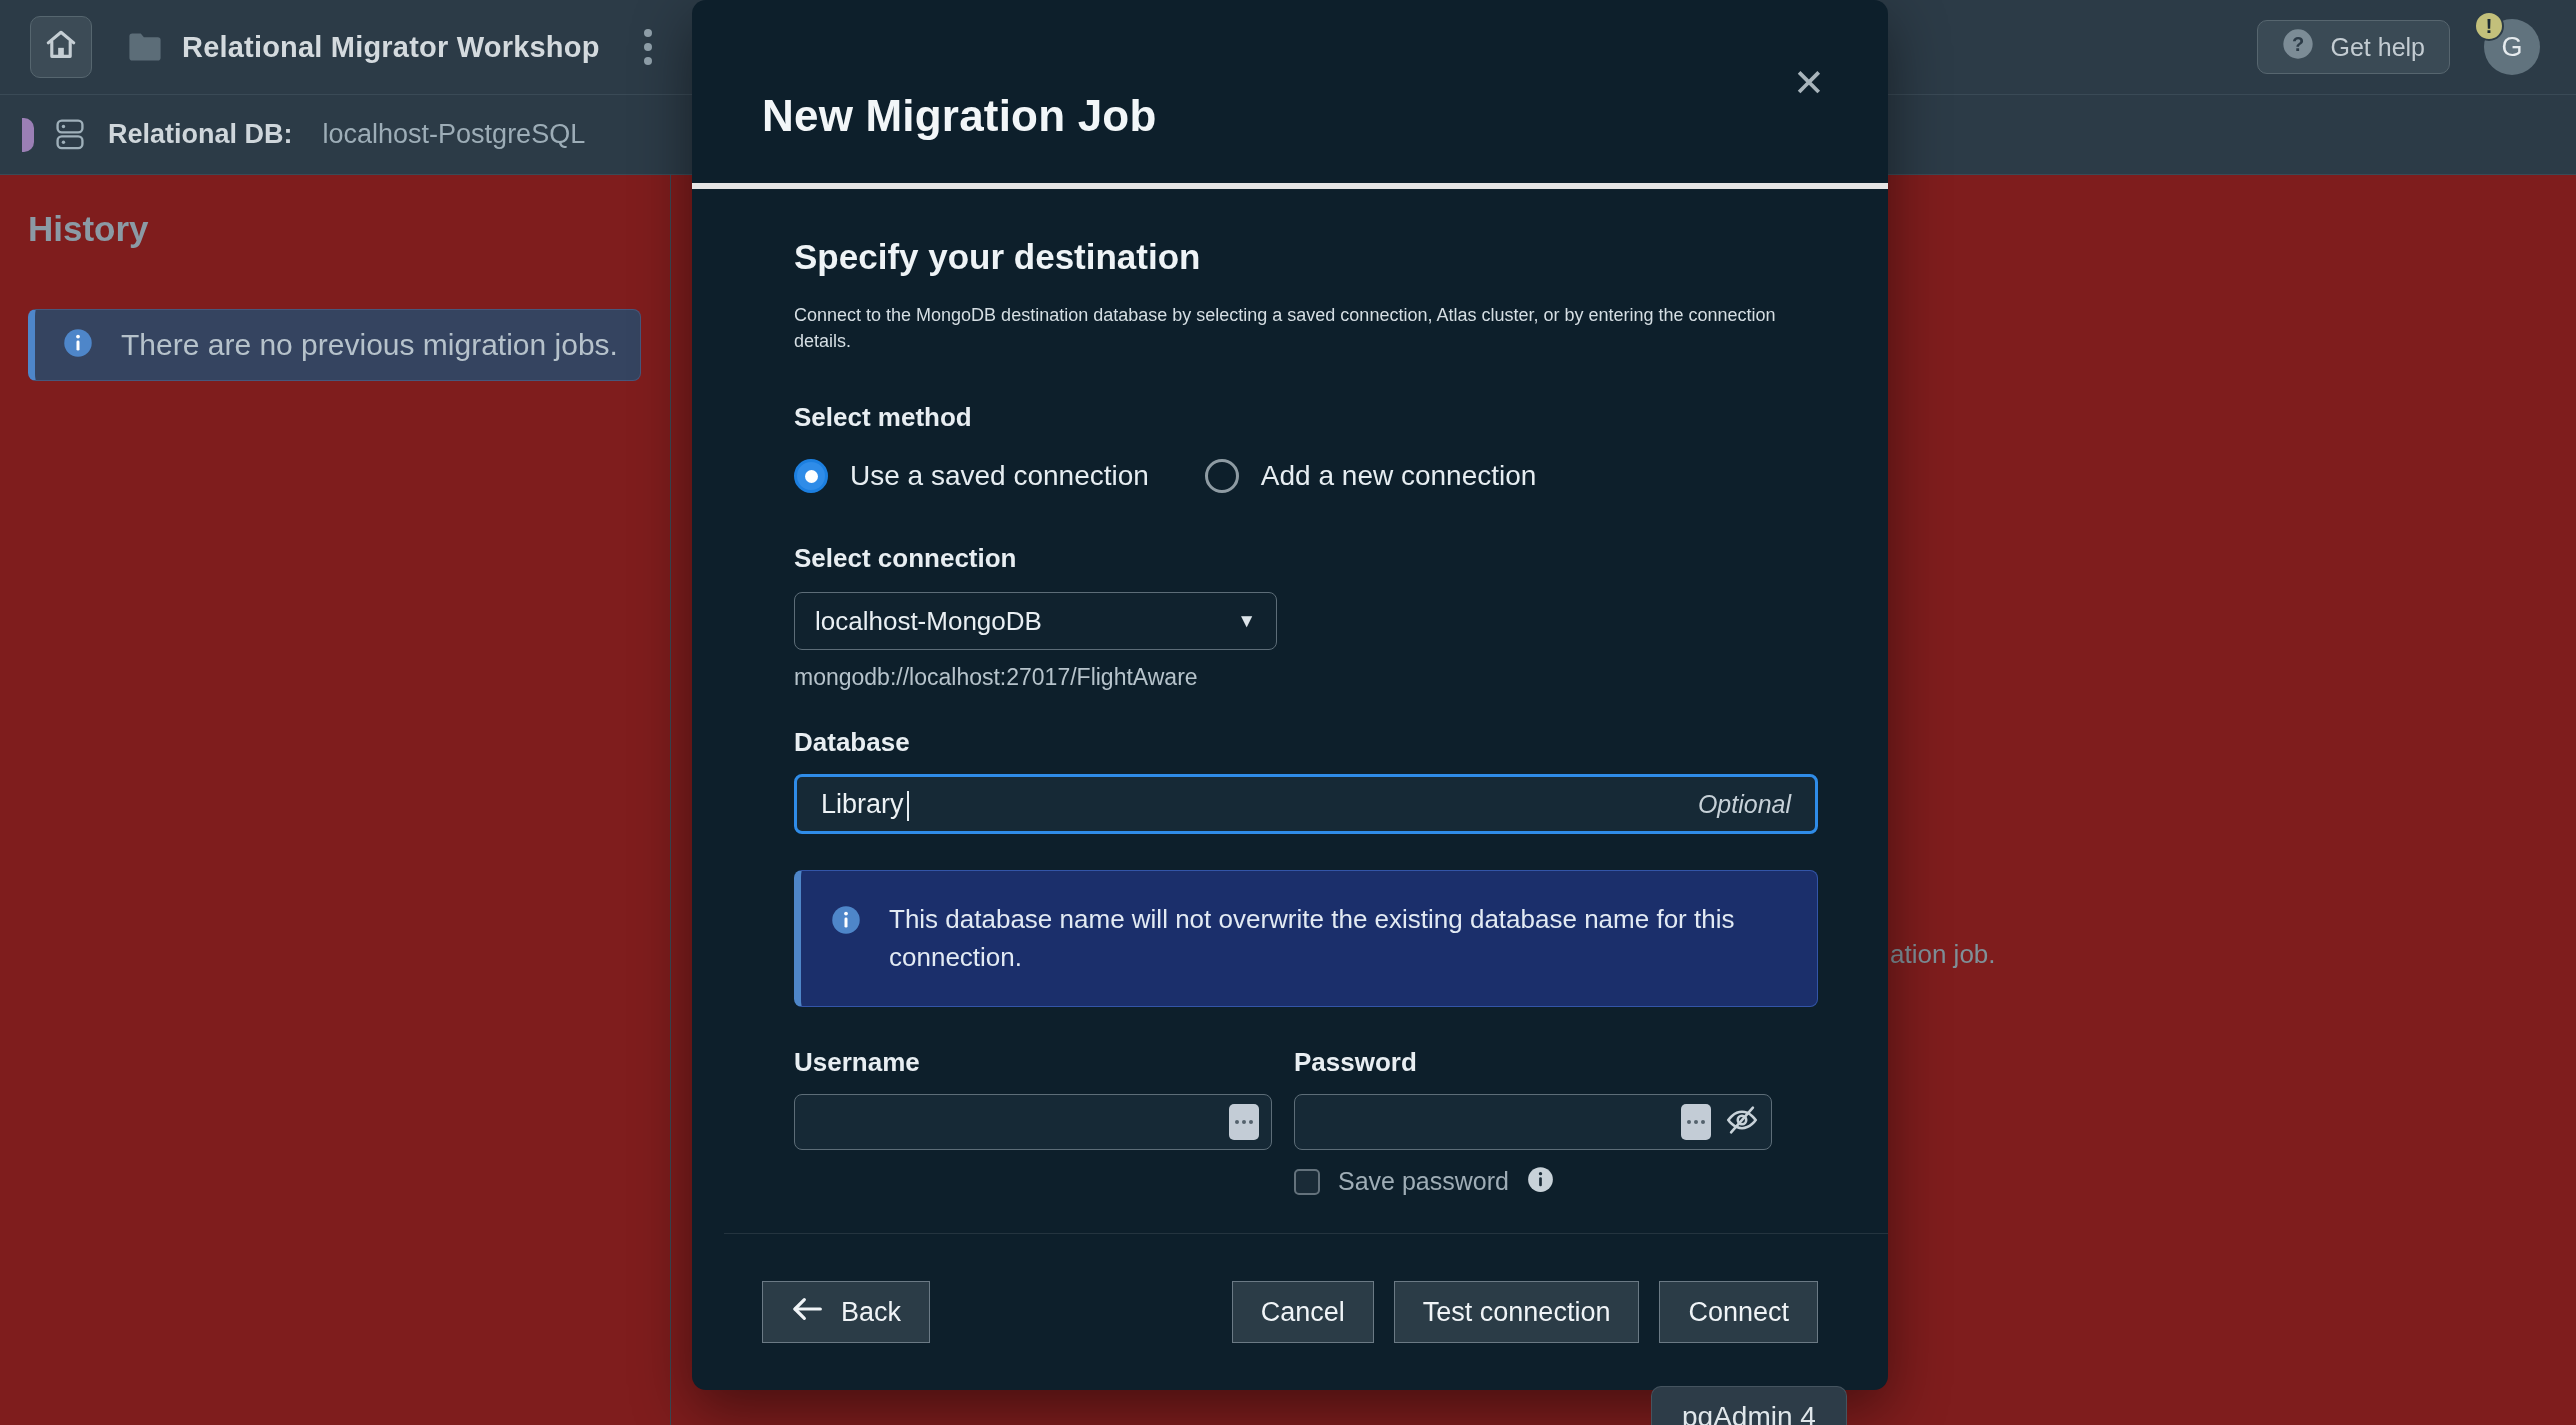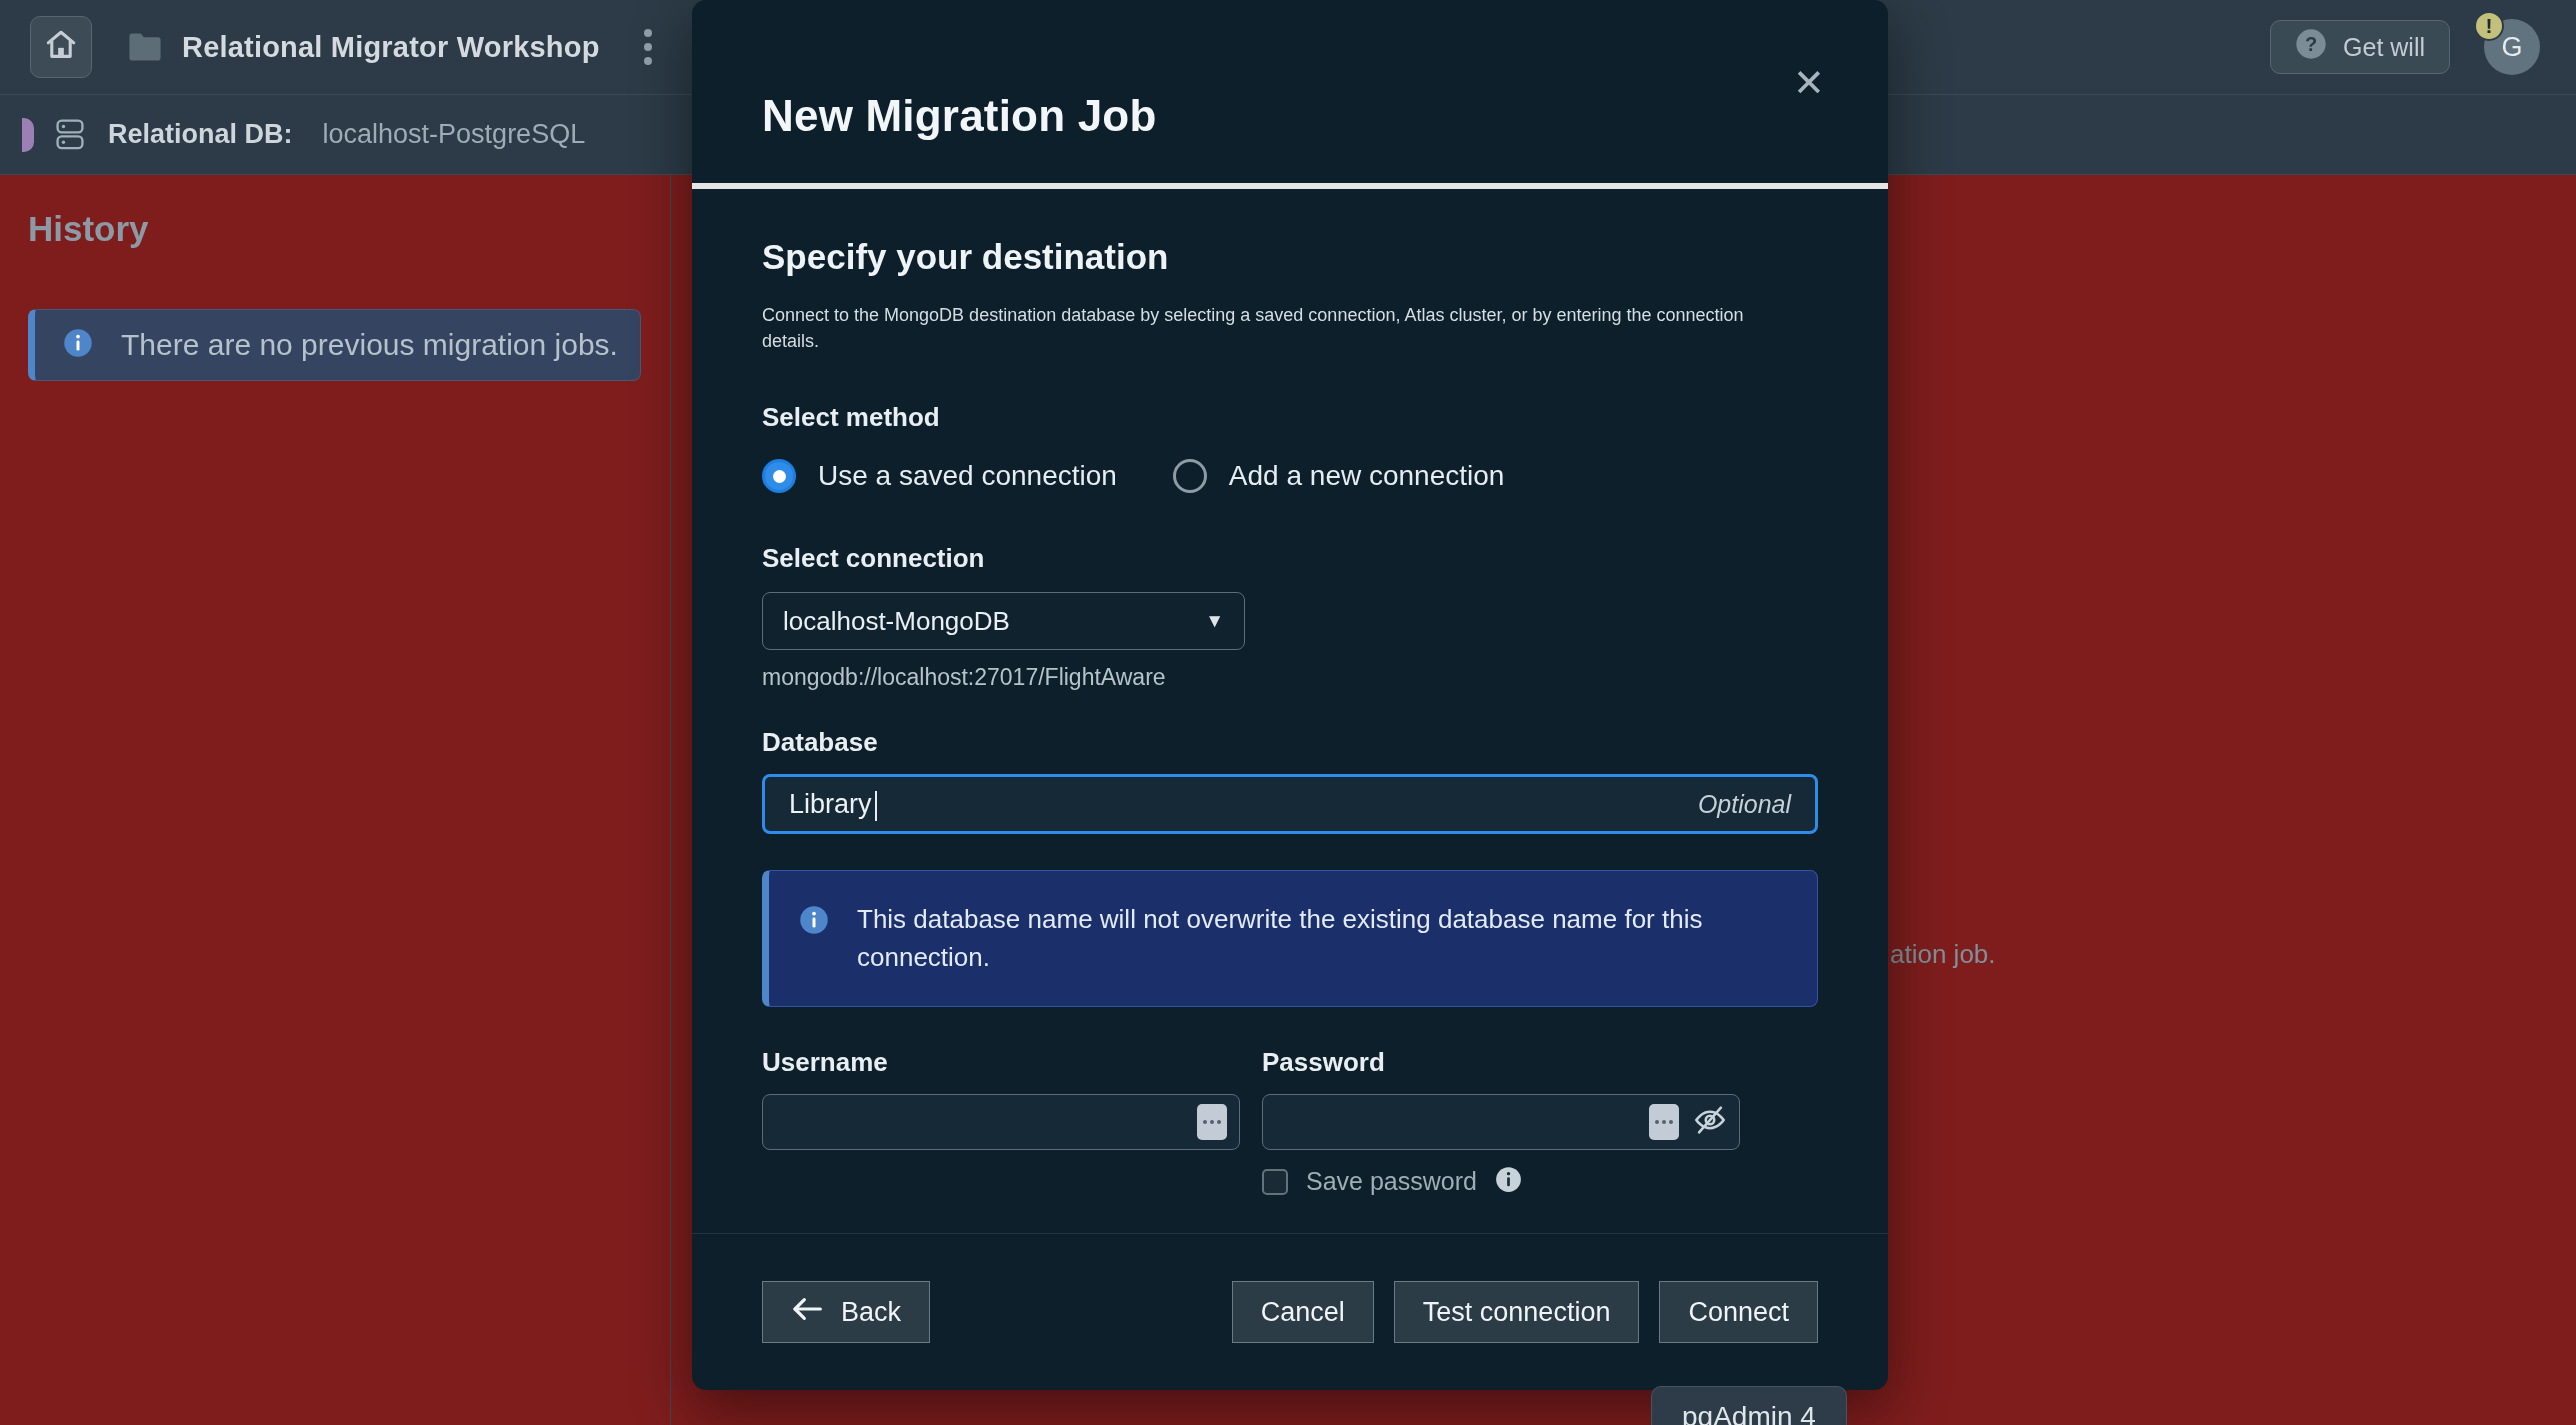--- a/index.html
+++ b/index.html
@@ -108,20 +108,21 @@
   }
   .modal-title { font-size: 44px; font-weight: bold; color: #f2f6f8; letter-spacing: 0.2px; }
   .modal-close {
     position: absolute; right: 56px; top: 60px;
     width: 46px; height: 46px; display:flex; align-items:center; justify-content:center;
     color: #a8b4bb; font-size: 38px; line-height: 1; cursor: pointer;
   }
   .modal-body {
     flex: 1 1 auto; padding: 48px 70px 0 70px; overflow: hidden;
     border-bottom: 1px solid #24343f;
+    margin-left: 32px;
   }
   .sec-title { font-size: 35px; font-weight: bold; color: #eef3f6; }
   .sec-desc { margin-top: 26px; font-size: 18px; line-height: 1.42; color: #d5dee3; max-width: 1007px; }
 
   .field-label { font-size: 26px; font-weight: bold; color: #e8eef2; }
   .lbl-method { margin-top: 48px; }
 
   .radio-row { margin-top: 26px; display: flex; align-items: center; gap: 56px; }
   .radio-opt { display: flex; align-items: center; gap: 22px; cursor: pointer; }
   .radio {
@@ -248,21 +249,21 @@
 
     <div class="topbar-spacer"></div>
 
     <div class="gethelp">
       <span>
         <svg width="32" height="32" viewBox="0 0 24 24">
           <circle cx="12" cy="12" r="11" fill="#7c8c96"></circle>
           <text x="12" y="17.5" font-size="15" font-weight="bold" fill="#2c3b47" text-anchor="middle" font-family="Liberation Sans, sans-serif">?</text>
         </svg>
       </span>
-      <span>Get will</span>
+      <span>Get help</span>
     </div>
 
     <div class="avatar-wrap">
       <div class="avatar-badge">!</div>
       <div class="avatar">G</div>
     </div>
   </div>
 
   <div class="subbar">
     <span class="purple-pill"></span>

